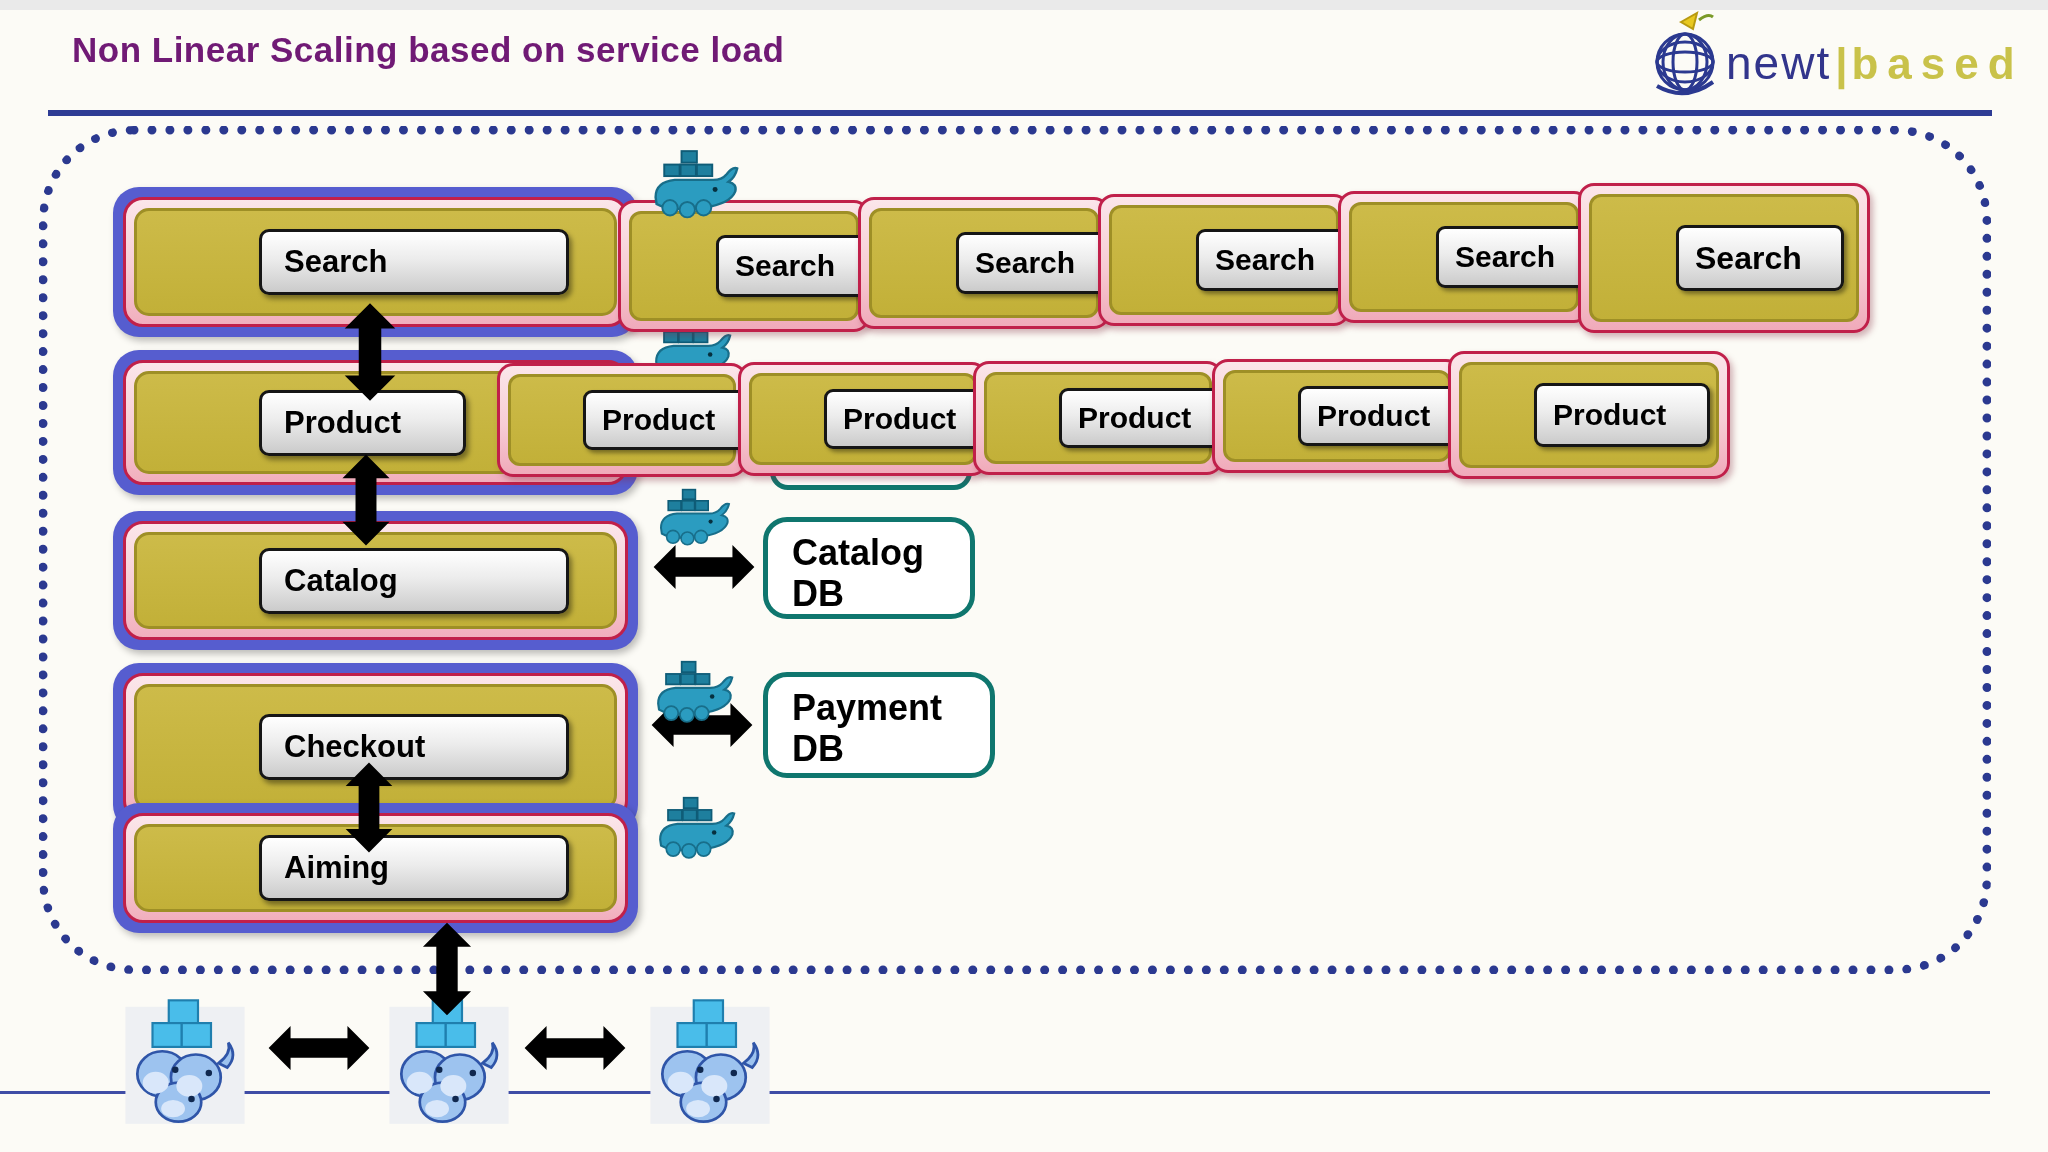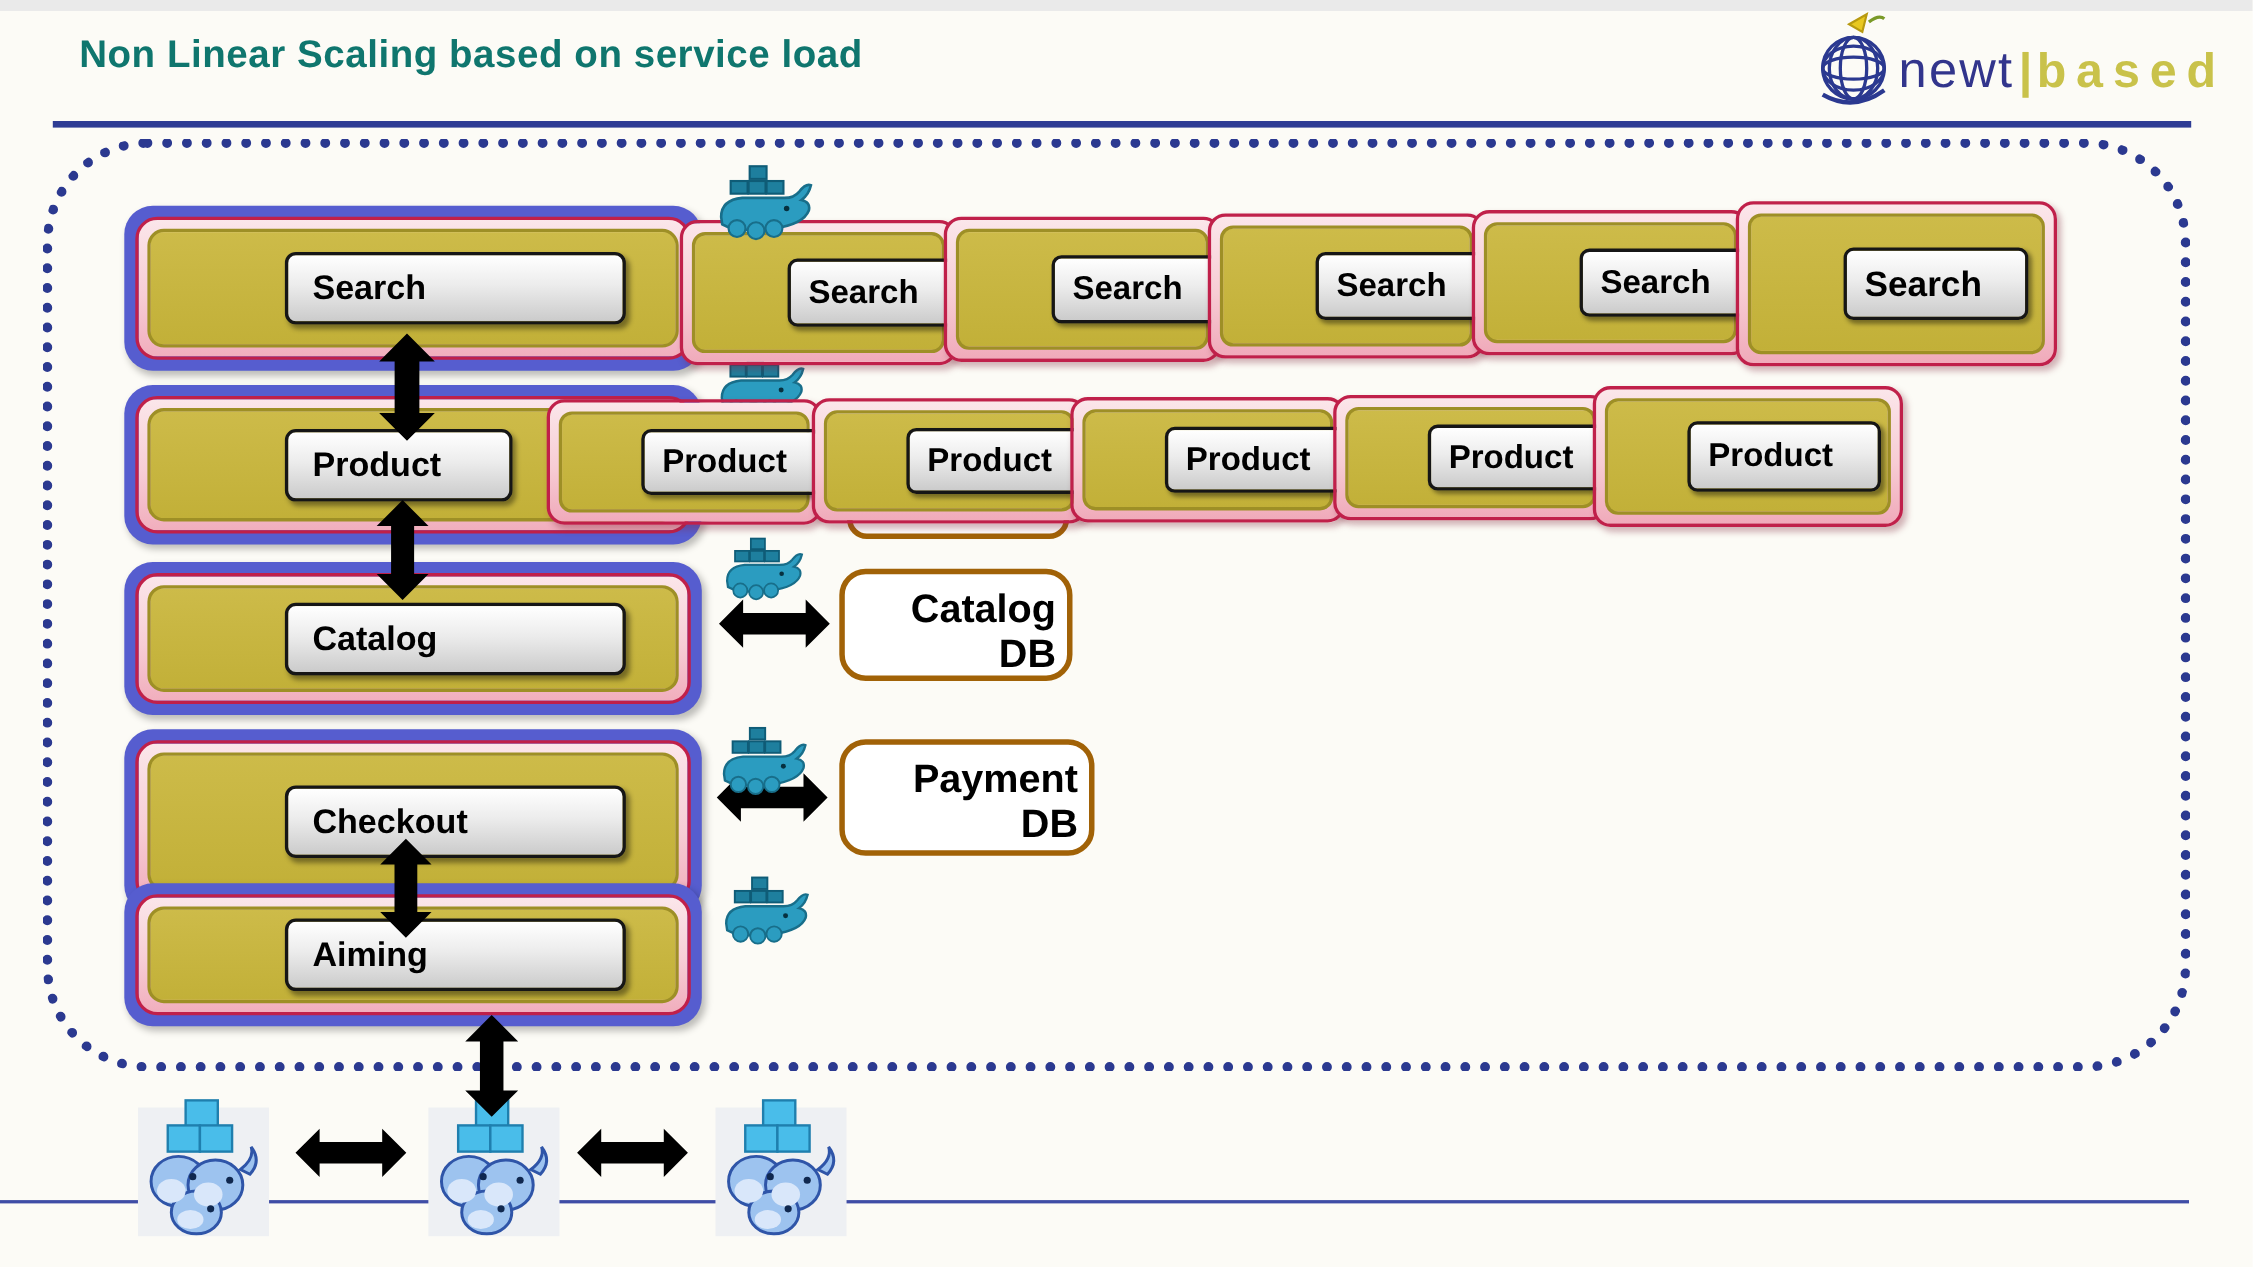--- a/index.html
+++ b/index.html
@@ -4,21 +4,21 @@
 <style>
   html,body{margin:0;padding:0;background:#ffffff;}
   #stage{
     position:relative; width:2048px; height:1152px; overflow:hidden;
     background:#fcfbf6; font-family:"Liberation Sans", sans-serif;
   }
   .abs{position:absolute;}
 
   
   #top-strip{left:0;top:0;width:2048px;height:10px;background:#eaeaea;}
-  #page-title{left:72px;top:30px;font-size:35px;font-weight:bold;color:#0f766e;letter-spacing:.5px;}
+  #page-title{left:72px;top:30px;font-size:35px;font-weight:bold;color:#701a75;letter-spacing:.5px;}
   #title-rule{left:48px;top:110px;width:1944px;height:6px;background:#2e3c94;}
   #logo{left:1652px;top:6px;width:360px;height:100px;}
   #logo-globe{position:absolute;left:0;top:2px;width:72px;height:96px;}
   #logo-text{position:absolute;left:74px;top:30px;white-space:nowrap;}
   #logo-text .newt{font-size:46px;font-weight:normal;color:#32358c;letter-spacing:2px;}
   #logo-text .pipe{font-size:44px;font-weight:bold;color:#c9c24a;padding:0 4px;}
   #logo-text .global{font-size:44px;font-weight:bold;color:#c9c24a;letter-spacing:9px;}
   #logo-tagline{position:absolute;left:2px;top:76px;font-family:"Liberation Serif",serif;
     font-style:italic;font-weight:bold;font-size:27px;color:#3a3f70;white-space:nowrap;}
 
@@ -67,22 +67,22 @@
   .product-r{width:250px;height:114px;}
   .product-r.r1{left:497px;top:363px;}
   .product-r.r2{left:738px;top:362px;}
   .product-r.r3{left:973px;top:361px;}
   .product-r.r4{left:1212px;top:359px;}
   .product-r.r5{left:1448px;top:351px;width:282px;height:128px;}
   .product-r .rbtn{left:72px;width:164px;height:60px;}
   .product-r.r5 .rbtn{width:176px;height:64px;}
 
   
-  .db-box{background:#ffffff;border:5px solid #a16207;border-radius:24px;box-sizing:border-box;
-    font-size:36px;font-weight:bold;color:#000;line-height:1.14;padding:10px 10px 0 24px;z-index:4;text-align:right;}
+  .db-box{background:#ffffff;border:5px solid #0f766e;border-radius:24px;box-sizing:border-box;
+    font-size:36px;font-weight:bold;color:#000;line-height:1.14;padding:10px 10px 0 24px;z-index:4;}
   #db-catalog {left:763px;top:517px;width:212px;height:102px;}
   #db-checkout{left:763px;top:672px;width:232px;height:106px;}
   #db-hidden  {left:770px;top:430px;width:202px;height:60px;border-radius:18px;z-index:6;padding:0;}
 
   
   .arrow{z-index:15;}
   #va-search-product  {left:340px;top:298px;width:60px;height:108px;}
   #va-product-catalog {left:337px;top:452px;width:58px;height:96px;}
   #va-checkout-payment{left:340px;top:760px;width:58px;height:95px;}
   #va-payment-hosts   {left:417px;top:920px;width:60px;height:98px;}

